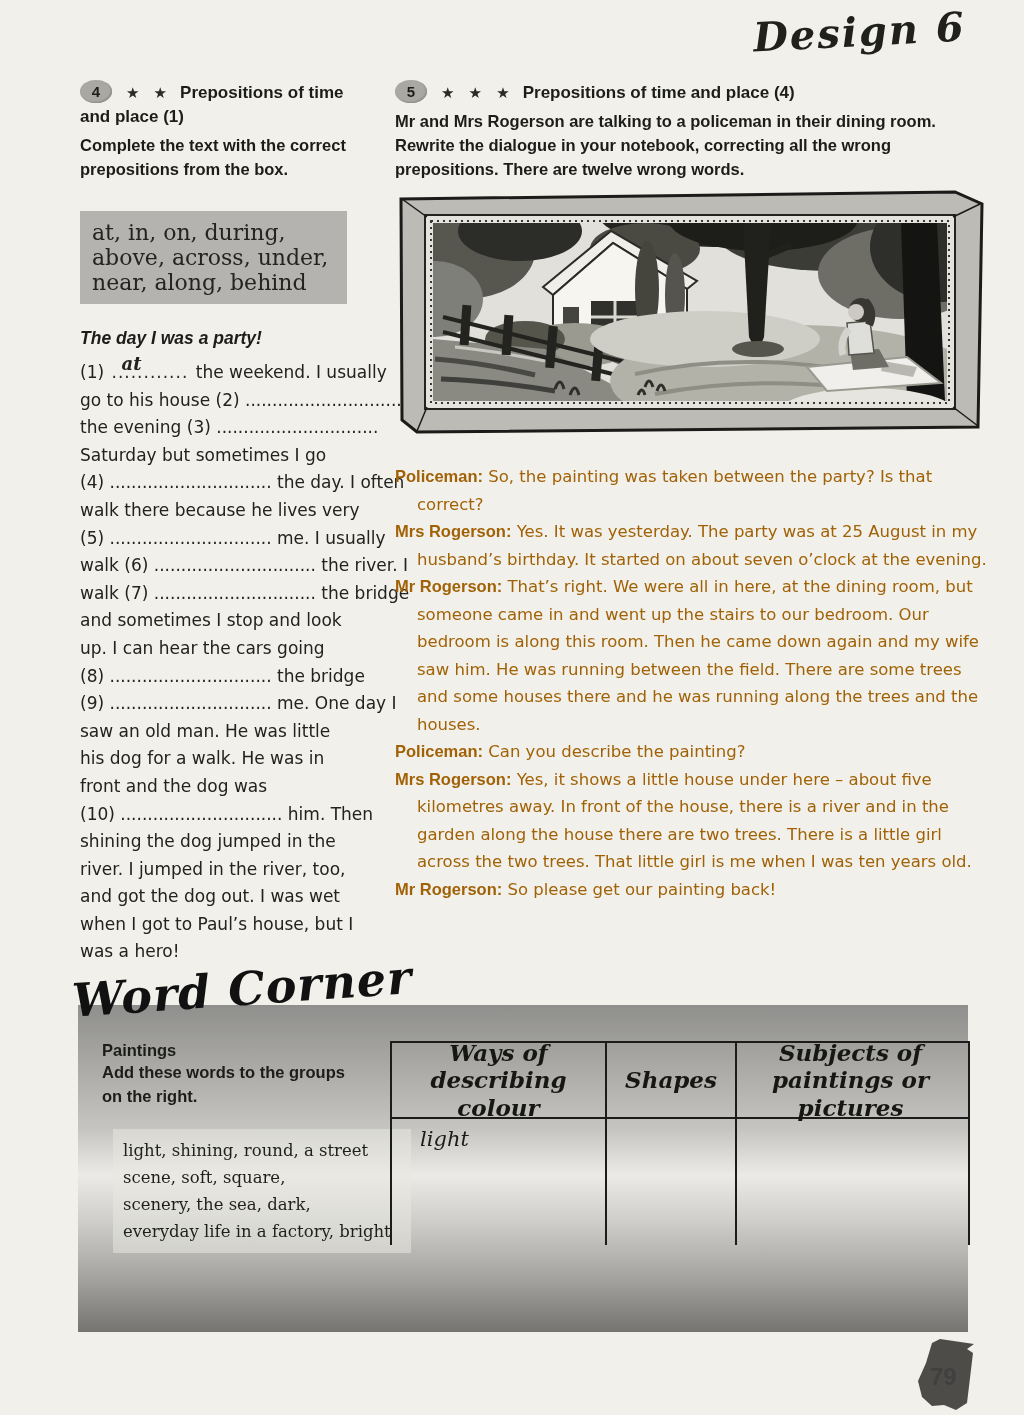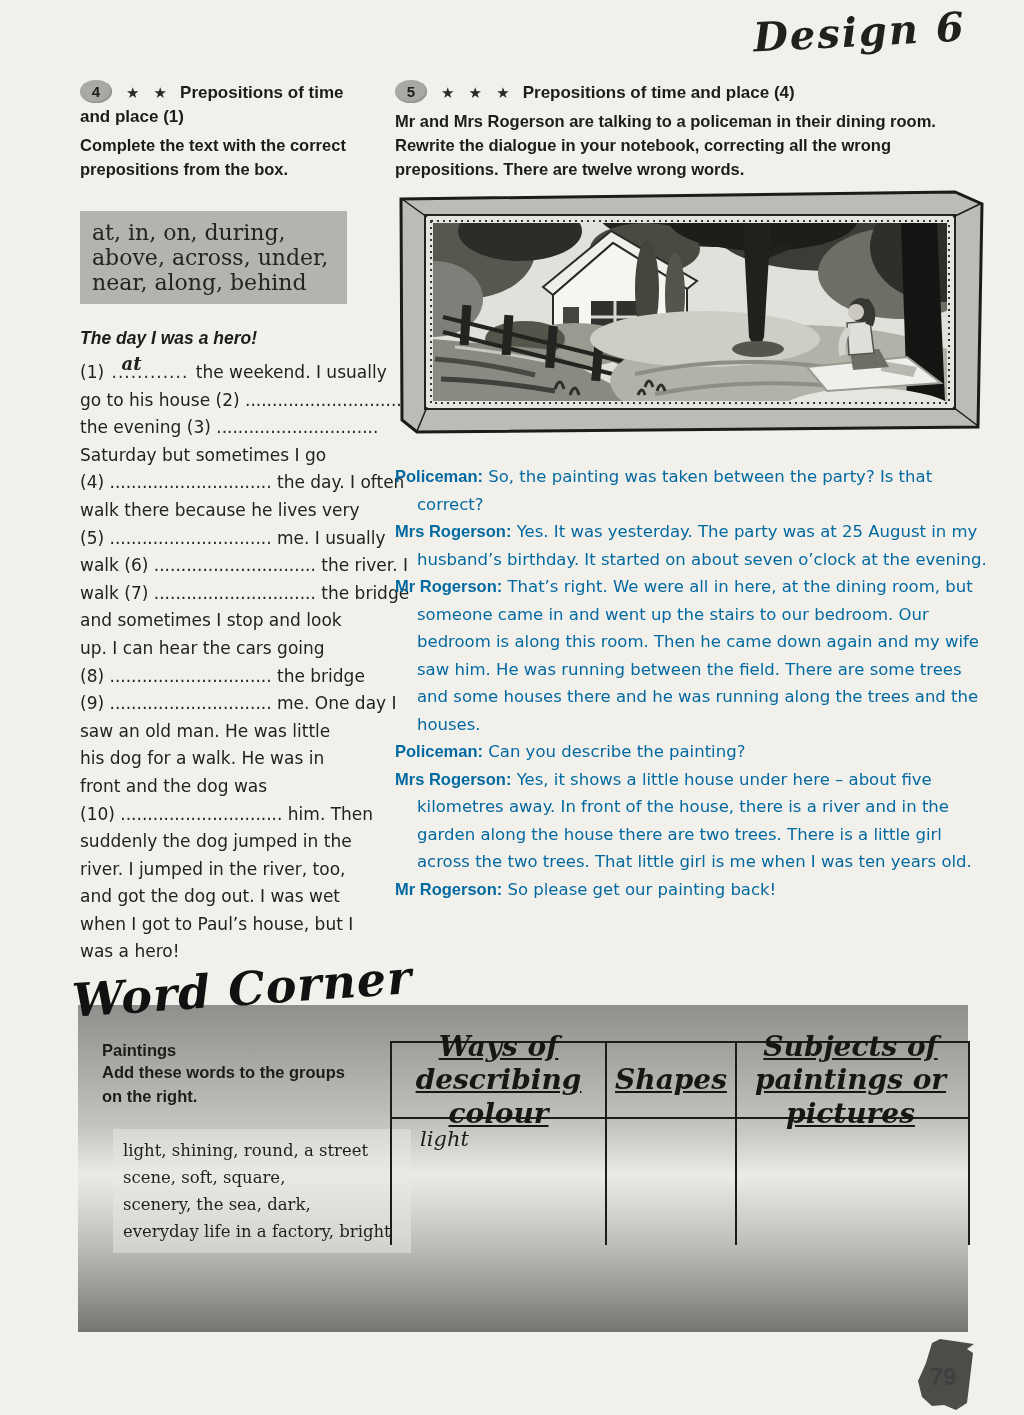--- a/index.html
+++ b/index.html
@@ -37,21 +37,21 @@
   .blank-answer{position:relative;display:inline-block;margin:0 2px;}
   .blank-answer .dots{letter-spacing:1px;color:#2a2a26;}
   .blank-answer .ans{position:absolute;left:10px;top:-9px;
     font-family:"DejaVu Serif",serif;font-style:italic;font-weight:bold;font-size:18px;}
 
   
   .painting{margin-top:8px;}
   .painting svg{display:block;}
 
   
-  .dialogue{margin-top:28px;font-size:16.5px;line-height:27.5px;color:#0369a1;width:592px;}
+  .dialogue{margin-top:28px;font-size:16.5px;line-height:27.5px;color:#a16207;width:592px;}
   .dialogue p{margin:0;padding-left:22px;text-indent:-22px;}
   .dialogue b{font-family:"Liberation Sans","DejaVu Sans",sans-serif;}
 
   
   .wc-title{position:absolute;left:72px;top:962px;z-index:3;
     font-family:"DejaVu Serif",serif;font-style:italic;font-weight:bold;
     font-size:46px;transform:rotate(-4deg);letter-spacing:1px;color:#111;}
   .wc-panel{position:absolute;left:78px;top:1005px;width:890px;height:327px;z-index:1;
     background:linear-gradient(180deg,#8f8f8d 0%,#a9a8a4 18%,#c6c5c1 38%,
                #eceae6 52%,#cfceca 66%,#a3a29e 84%,#757470 100%);}
@@ -63,21 +63,21 @@
   .wc-list{position:absolute;left:35px;top:124px;width:278px;padding:8px 10px;
     background:rgba(232,231,226,0.55);font-family:"DejaVu Serif",serif;
     font-size:16.5px;line-height:27px;color:#1f1f1c;}
   .wc-table{position:absolute;left:312px;top:36px;width:576px;height:202px;
     border:2px solid #1c1c1a;border-bottom:none;display:flex;flex-direction:column;}
   .wc-thead{display:flex;border-bottom:2px solid #1c1c1a;height:74px;}
   .wc-tbody{display:flex;flex:1;}
   .wc-th,.wc-td{box-sizing:border-box;}
   .wc-th{display:flex;align-items:center;justify-content:center;text-align:center;
     font-family:"DejaVu Serif",serif;font-style:italic;font-weight:bold;
-    font-size:28px;line-height:1.2;color:#161614;text-decoration:underline;}
+    font-size:23px;line-height:1.2;color:#161614;}
   .wc-th:nth-child(1),.wc-td:nth-child(1){width:213px;}
   .wc-th:nth-child(2),.wc-td:nth-child(2){width:130px;}
   .wc-th:nth-child(3),.wc-td:nth-child(3){width:229px;}
   .wc-th + .wc-th,.wc-td + .wc-td{border-left:2px solid #1c1c1a;}
   .wc-td{padding:8px 28px;font-family:"DejaVu Serif",serif;font-style:italic;
     font-size:21px;color:#1b1b18;}
 
   
   .page-tab{position:absolute;left:912px;top:1337px;width:70px;height:76px;z-index:4;}
   .page-tab .num{position:absolute;left:18px;top:26px;color:#404040;font-weight:bold;
@@ -89,40 +89,40 @@
 <div class="page">
 
   <div class="chapter-title">Design 6</div>
 
   <section class="ex4">
     <div class="ex-head">
       <span class="badge">4</span><span class="stars">★ ★</span><span>Prepositions of time and place (1)</span>
     </div>
     <div class="ex-instr">Complete the text with the correct prepositions from the box.</div>
     <div class="word-box">at, in, on, during, above, across, under, near, along, behind</div>
-    <div class="story-title">The day I was a hero!</div>
+    <div class="story-title">The day I was a party!</div>
     <div class="story">
         <div class="story-line">(1) <span class="blank-answer"><span class="dots">............</span><span class="ans">at</span></span> the weekend. I usually</div>
         <div class="story-line">go to his house (2) ..............................</div>
         <div class="story-line">the evening (3) ..............................</div>
         <div class="story-line">Saturday but sometimes I go</div>
         <div class="story-line">(4) .............................. the day. I often</div>
         <div class="story-line">walk there because he lives very</div>
         <div class="story-line">(5) .............................. me. I usually</div>
         <div class="story-line">walk (6) .............................. the river. I</div>
         <div class="story-line">walk (7) .............................. the bridge</div>
         <div class="story-line">and sometimes I stop and look</div>
         <div class="story-line">up. I can hear the cars going</div>
         <div class="story-line">(8) .............................. the bridge</div>
         <div class="story-line">(9) .............................. me. One day I</div>
         <div class="story-line">saw an old man. He was little</div>
         <div class="story-line">his dog for a walk. He was in</div>
         <div class="story-line">front and the dog was</div>
         <div class="story-line">(10) .............................. him. Then</div>
-        <div class="story-line">suddenly the dog jumped in the</div>
+        <div class="story-line">shining the dog jumped in the</div>
         <div class="story-line">river. I jumped in the river, too,</div>
         <div class="story-line">and got the dog out. I was wet</div>
         <div class="story-line">when I got to Paul’s house, but I</div>
         <div class="story-line">was a hero!</div>
       </div>
   </section>
 
   <section class="ex5">
     <div class="ex-head">
       <span class="badge">5</span><span class="stars">★ ★ ★</span><span>Prepositions of time and place (4)</span>

